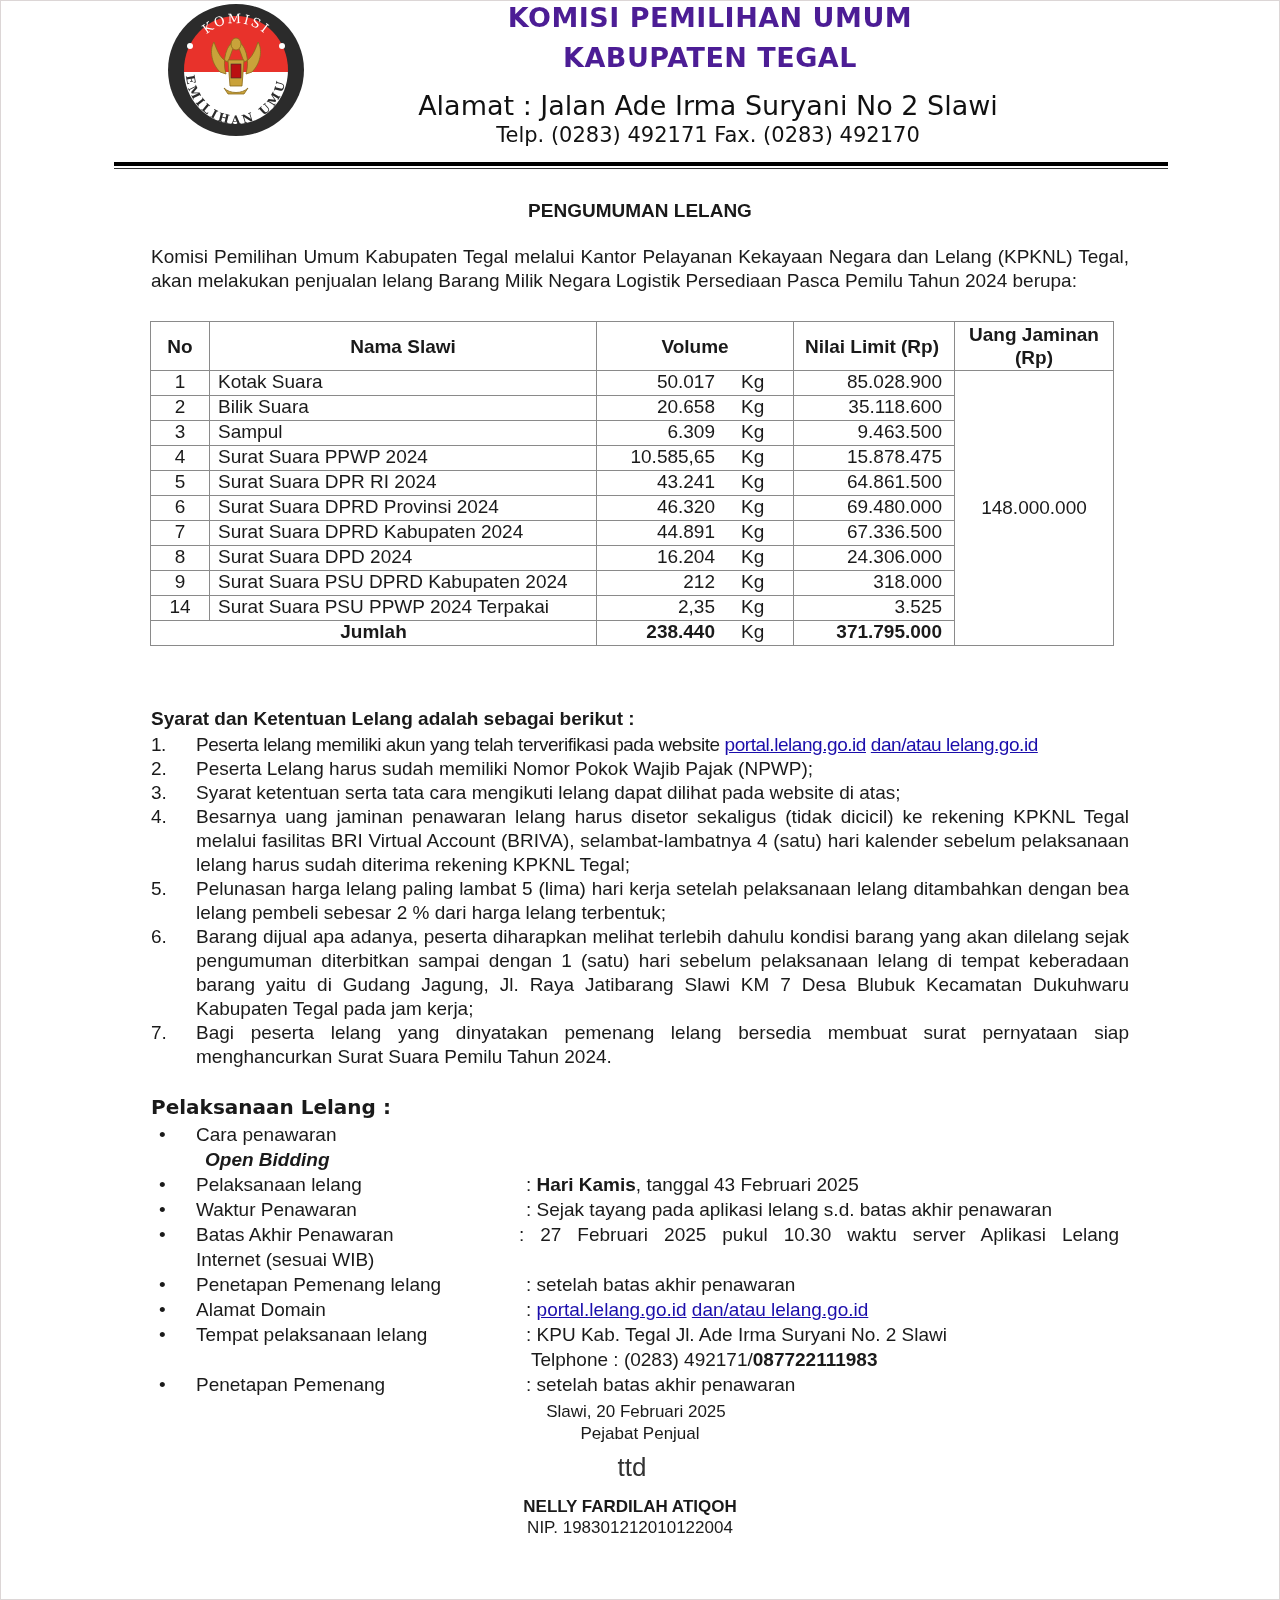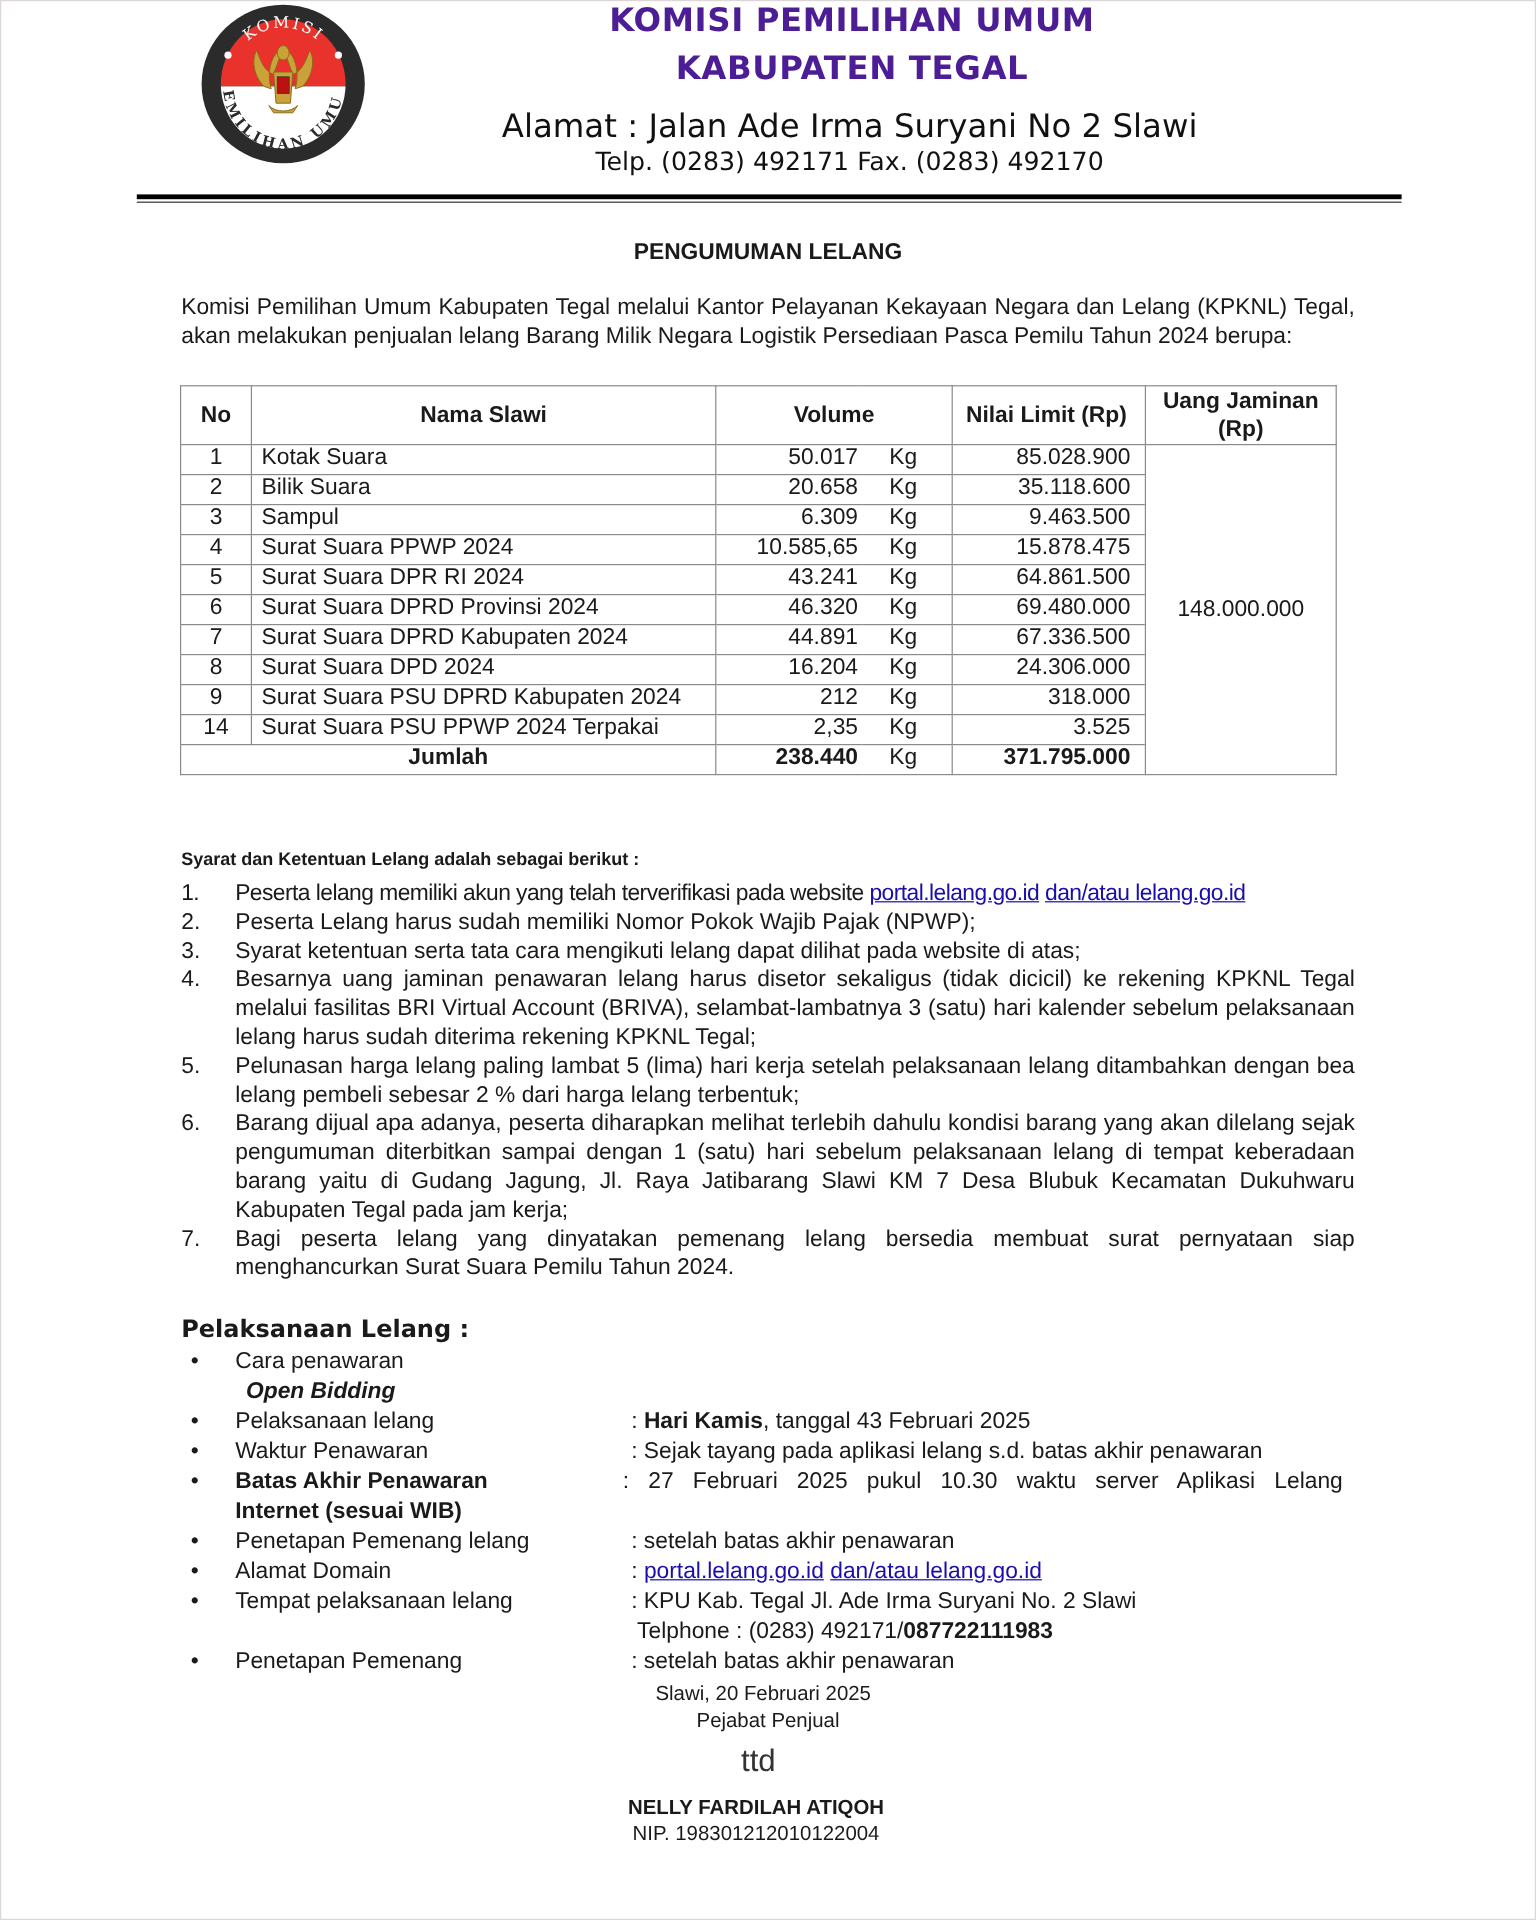--- a/index.html
+++ b/index.html
@@ -51,21 +51,21 @@
     .c-name { width: 370px; text-align: left; }
     .c-vol { width: 110px; text-align: right; border-right: none !important; padding-right: 4px !important; }
     .c-unit { width: 44px; text-align: left; border-left: none !important; padding-left: 22px !important; }
     .c-limit { width: 140px; text-align: right; padding-right: 12px !important; }
     .c-jam { width: 142px; text-align: center; vertical-align: middle !important; }
     td.mid { vertical-align: middle; }
     tr.total td { font-weight: bold; }
     tr.total td.c-unit { font-weight: normal; }
 
     
-    .sec-head { position: absolute; left: 151px; font-weight: bold; font-size: 15px; }
+    .sec-head { position: absolute; left: 151px; font-weight: bold; font-size: 19px; }
     .sec-head.terms { top: 708px; }
     .sec-head.exec { top: 1095px; font-family: "DejaVu Sans", sans-serif; font-size: 20px; }
     ol.terms {
       position: absolute; left: 151px; top: 733px; width: 978px; margin: 0; padding: 0; list-style: none;
       font-size: 19px; line-height: 24px;
     }
     ol.terms li { position: relative; padding-left: 45px; text-align: justify; }
     ol.terms li .num { position: absolute; left: 0; top: 0; }
     a.lnk { color: #1a0dab; text-decoration: underline; }
 
@@ -226,34 +226,34 @@
         <td class="c-limit">371.795.000</td>
       </tr>
     </tbody>
 </table>
 
 <div class="sec-head terms">Syarat dan Ketentuan Lelang adalah sebagai berikut :</div>
 <ol class="terms" id="terms-list">
     <li style="letter-spacing: -0.45px;"><span class="num">1.</span><span>Peserta lelang memiliki akun yang telah terverifikasi pada website </span><a class="lnk">portal.lelang.go.id</a> <a class="lnk">dan/atau lelang.go.id</a></li>
     <li><span class="num">2.</span><span>Peserta Lelang harus sudah memiliki Nomor Pokok Wajib Pajak (NPWP);</span></li>
     <li><span class="num">3.</span><span>Syarat ketentuan serta tata cara mengikuti lelang dapat dilihat pada website di atas;</span></li>
-    <li><span class="num">4.</span><span>Besarnya uang jaminan penawaran lelang harus disetor sekaligus (tidak dicicil) ke rekening KPKNL Tegal melalui fasilitas BRI Virtual Account (BRIVA), selambat-lambatnya 3 (satu) hari kalender sebelum pelaksanaan lelang harus sudah diterima rekening KPKNL Tegal;</span></li>
+    <li><span class="num">4.</span><span>Besarnya uang jaminan penawaran lelang harus disetor sekaligus (tidak dicicil) ke rekening KPKNL Tegal melalui fasilitas BRI Virtual Account (BRIVA), selambat-lambatnya 4 (satu) hari kalender sebelum pelaksanaan lelang harus sudah diterima rekening KPKNL Tegal;</span></li>
     <li><span class="num">5.</span><span>Pelunasan harga lelang paling lambat 5 (lima) hari kerja setelah pelaksanaan lelang ditambahkan dengan bea lelang pembeli sebesar 2 % dari harga lelang terbentuk;</span></li>
     <li><span class="num">6.</span><span>Barang dijual apa adanya, peserta diharapkan melihat terlebih dahulu kondisi barang yang akan dilelang sejak pengumuman diterbitkan sampai dengan 1 (satu) hari sebelum pelaksanaan lelang di tempat keberadaan barang yaitu di Gudang Jagung, Jl. Raya Jatibarang Slawi KM 7 Desa Blubuk Kecamatan Dukuhwaru Kabupaten Tegal pada jam kerja;</span></li>
     <li><span class="num">7.</span><span>Bagi peserta lelang yang dinyatakan pemenang lelang bersedia membuat surat pernyataan siap menghancurkan Surat Suara Pemilu Tahun 2024.</span></li>
   </ol>
 
 <div class="sec-head exec">Pelaksanaan Lelang :</div>
 <ul class="exec" id="exec-list">
     <li><span class="bullet">•</span><span class="lbl">Cara penawaran</span><span class="val" style="padding-left: 9px;"><span style="font-weight: bold; font-style: italic;">Open Bidding</span></span></li>
     <li><span class="bullet">•</span><span class="lbl">Pelaksanaan lelang</span><span class="val"><span>: </span><b>Hari Kamis</b><span>, tanggal 43 Februari 2025</span></span></li>
     <li><span class="bullet">•</span><span class="lbl">Waktur Penawaran</span><span class="val"><span>: Sejak tayang pada aplikasi lelang s.d. batas akhir penawaran</span></span></li>
     <li>
       <span class="bullet">•</span>
-      <span class="lbl" style="width: 930px; white-space: normal; position: relative; display: block; font-weight: bold;">
+      <span class="lbl" style="width: 930px; white-space: normal; position: relative; display: block;">
         <div>Batas Akhir Penawaran</div>
         <div>Internet (sesuai WIB)</div>
       </span>
       <span class="val just" style="position: absolute; left: 368px; top: 0px;"><span>:  27 Februari 2025 pukul 10.30 waktu server Aplikasi Lelang</span></span>
     </li>
     <li><span class="bullet">•</span><span class="lbl">Penetapan Pemenang lelang</span><span class="val"><span>: setelah batas akhir penawaran</span></span></li>
     <li><span class="bullet">•</span><span class="lbl">Alamat Domain</span><span class="val"><span>: </span><a class="lnk">portal.lelang.go.id</a> <a class="lnk">dan/atau lelang.go.id</a></span></li>
     <li><span class="bullet">•</span><span class="lbl">Tempat pelaksanaan lelang</span><span class="val"><span>: KPU Kab. Tegal Jl. Ade Irma Suryani No. 2 Slawi</span><br><span style="white-space: pre;"> Telphone : (0283) 492171/</span><b>087722111983</b></span></li>
     <li style="margin-top: 0px;"><span class="bullet">•</span><span class="lbl">Penetapan Pemenang</span><span class="val"><span>: setelah batas akhir penawaran</span></span></li>
   </ul>

